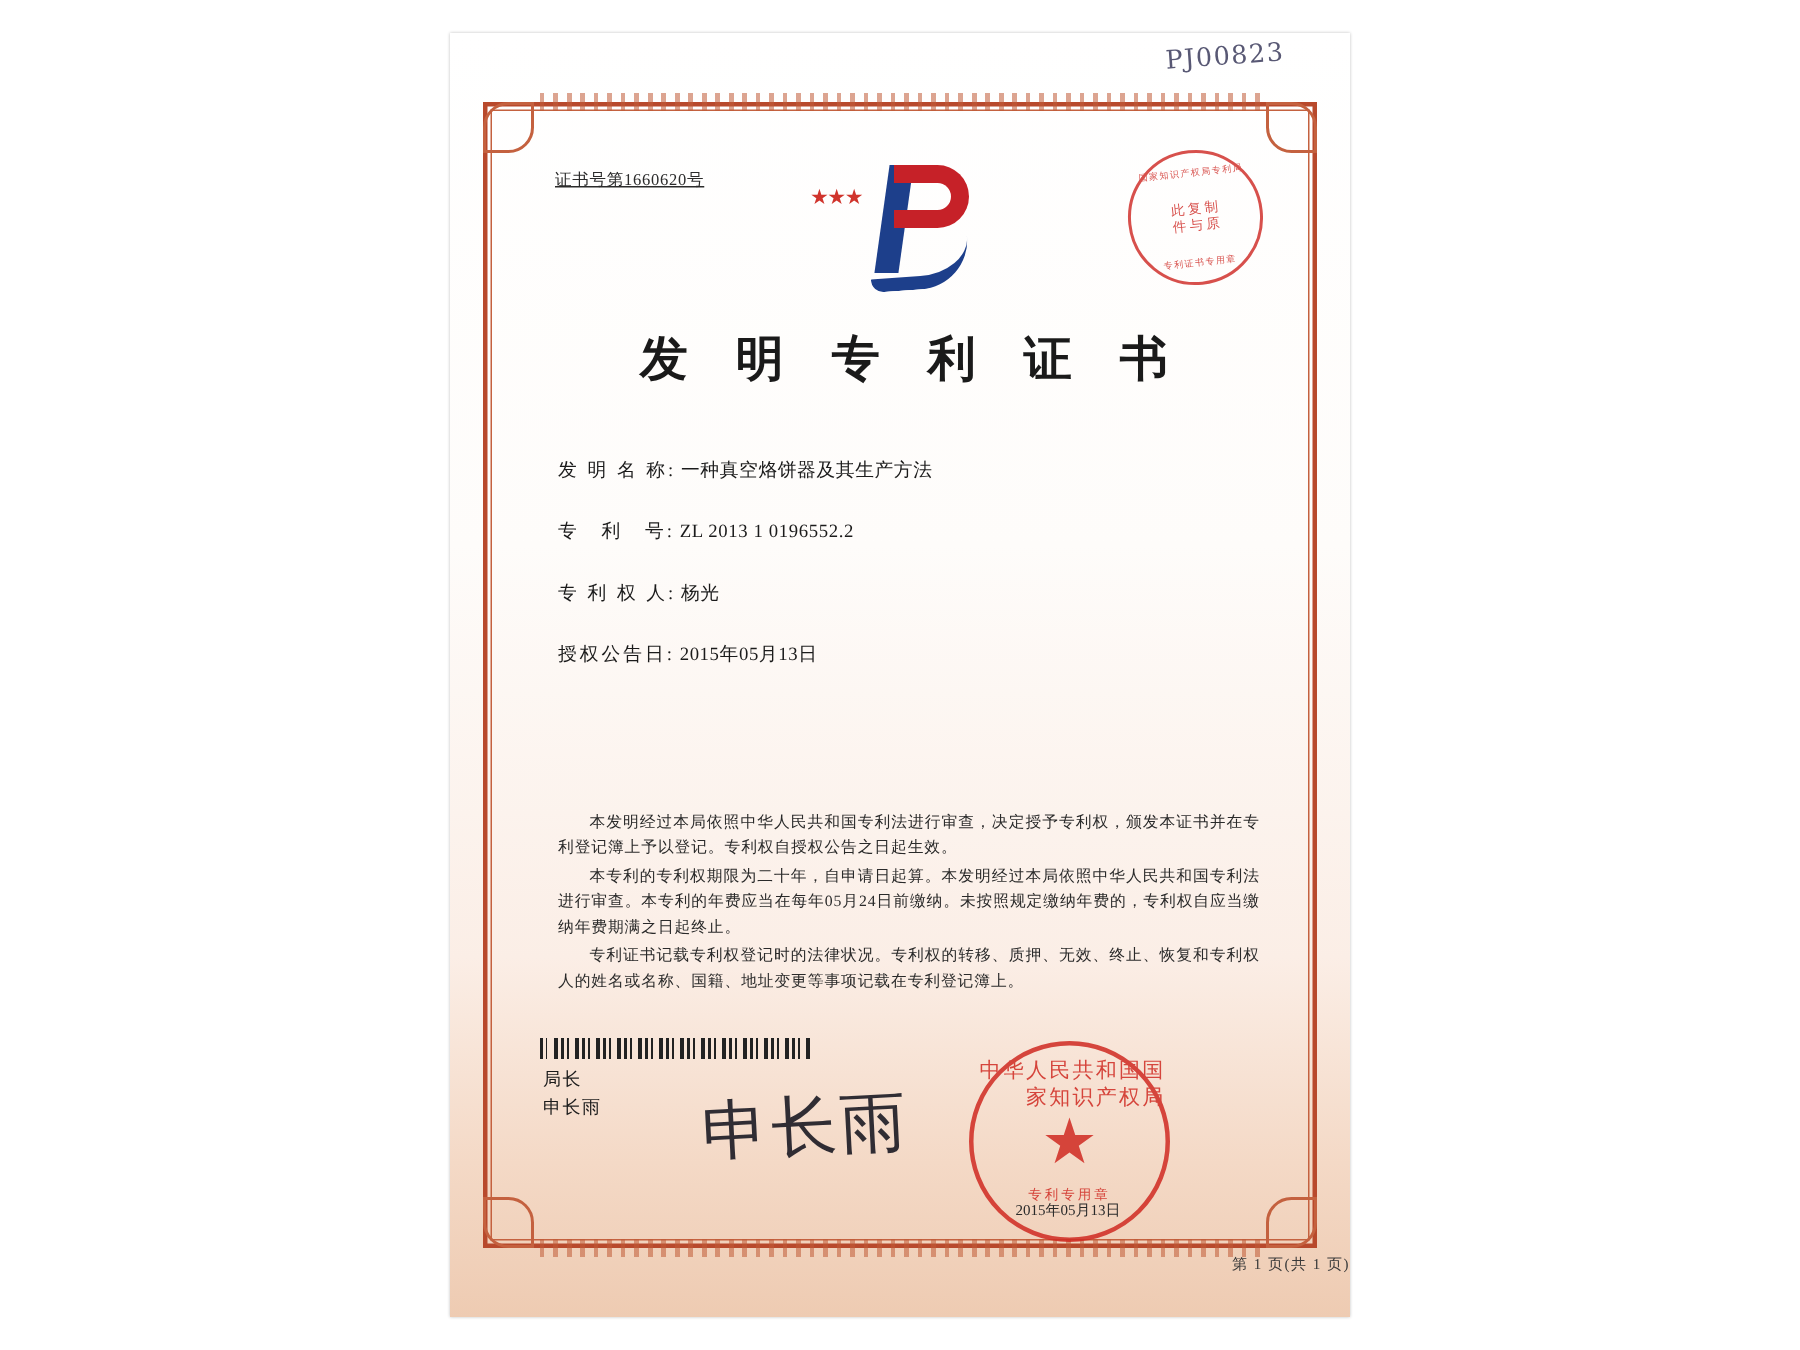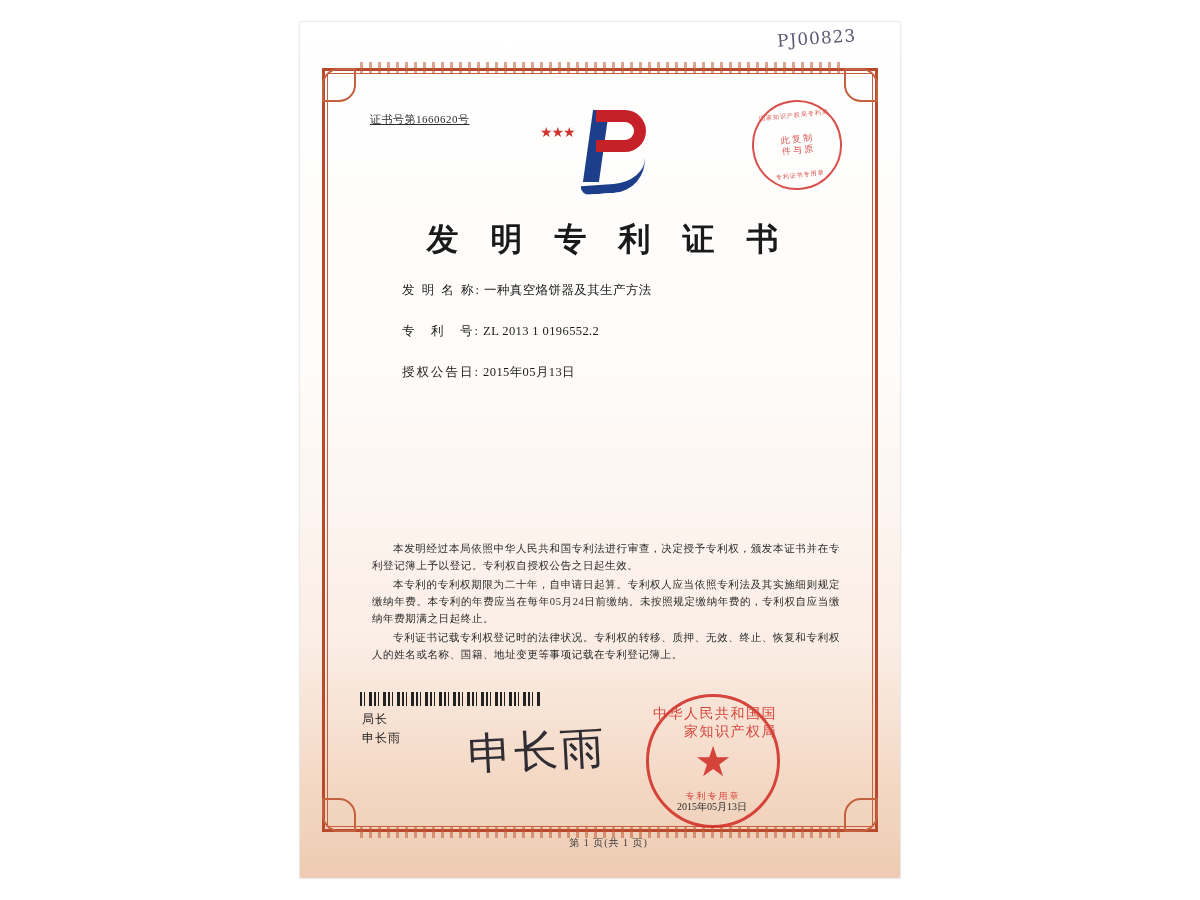--- a/index.html
+++ b/index.html
@@ -205,23 +205,22 @@
     letter-spacing: 12px;
     font-weight: bold;
     color: #1a1a1a;
     text-indent: 12px;
   }
 
   
   .fields {
     position: absolute;
     left: 72px;
-    top: 260px;
+    top: 283px;
     right: 60px;
-    margin-left: 30px;
   }
   .field-row {
     font-size: 12.5px;
     color: #1b1b1b;
     margin-bottom: 24px;
     white-space: nowrap;
   }
   .field-label {
     letter-spacing: 2px;
   }
@@ -326,21 +325,21 @@
     text-align: center;
     font-size: 10px;
     color: #2a2a2a;
   }
 
   
   .page-foot {
     position: absolute;
     left: 0; right: 0;
     bottom: 28px;
-    text-align: center;
+    text-align: right;
     font-size: 10px;
     color: #3a3a3a;
     letter-spacing: 1px;
     padding-left: 17px;
   }
 </style>
 </head>
 <body>
 
 <div id="stage">
@@ -381,28 +380,32 @@
     <div class="fields">
       <div class="field-row">
         <span class="field-label">发 明 名 称:</span>
         <span class="field-value">一种真空烙饼器及其生产方法</span>
       </div>
       <div class="field-row">
         <span class="field-label">专　利　号:</span>
         <span class="field-value">ZL 2013 1 0196552.2</span>
       </div>
       <div class="field-row">
+        <span class="field-label">专 利 权 人:</span>
+        <span class="field-value">杨光</span>
+      </div>
+      <div class="field-row">
         <span class="field-label">授权公告日:</span>
         <span class="field-value">2015年05月13日</span>
       </div>
     </div>
 
     <div class="body-text">
       <p>本发明经过本局依照中华人民共和国专利法进行审查，决定授予专利权，颁发本证书并在专利登记簿上予以登记。专利权自授权公告之日起生效。</p>
-      <p>本专利的专利权期限为二十年，自申请日起算。专利权人应当依照专利法及其实施细则规定缴纳年费。本专利的年费应当在每年05月24日前缴纳。未按照规定缴纳年费的，专利权自应当缴纳年费期满之日起终止。</p>
+      <p>本专利的专利权期限为二十年，自申请日起算。本发明经过本局依照中华人民共和国专利法进行审查。本专利的年费应当在每年05月24日前缴纳。未按照规定缴纳年费的，专利权自应当缴纳年费期满之日起终止。</p>
       <p>专利证书记载专利权登记时的法律状况。专利权的转移、质押、无效、终止、恢复和专利权人的姓名或名称、国籍、地址变更等事项记载在专利登记簿上。</p>
     </div>
 
     <div class="barcode"></div>
 
     <div class="director">
       <div>局长</div>
       <div>申长雨</div>
     </div>
     <div class="signature">申长雨</div>

